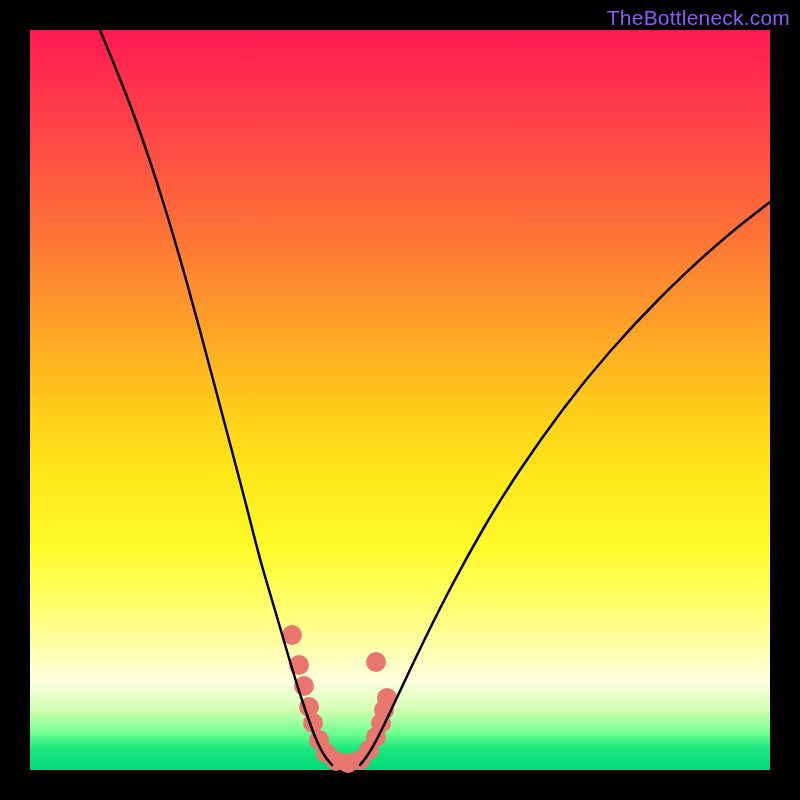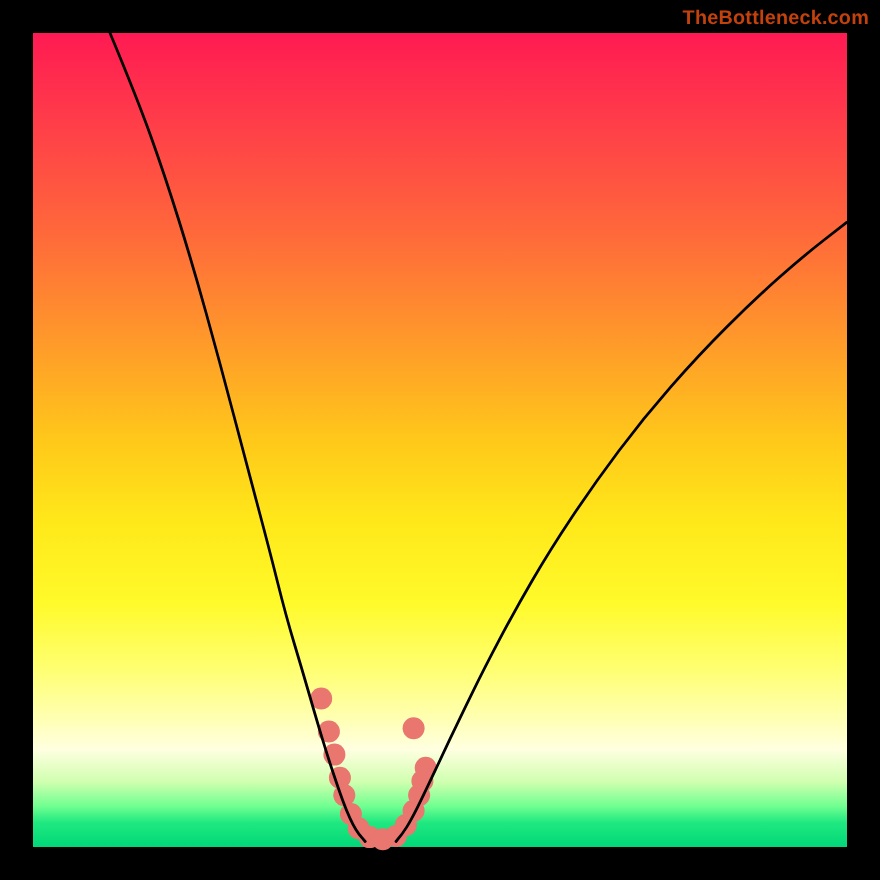--- a/index.html
+++ b/index.html
@@ -35,24 +35,23 @@
     top: 30px;
     width: 740px;
     height: 740px;
     overflow: visible;
   }
 
   .watermark {
     position: absolute;
     top: 6px;
     right: 10px;
-    color: #c2410c;
-    font-size: 18px;
+    color: #8b5cf6;
+    font-size: 21px;
     letter-spacing: 0.2px;
-    font-weight: bold;
   }
 </style>
 </head>
 <body>
 
 <div class="plot-frame"></div>
 
 <svg class="curve-svg" viewBox="0 0 740 740">
   <g id="marker-group">
       <circle cx="262" cy="605" r="10" fill="#e9766f"></circle>

